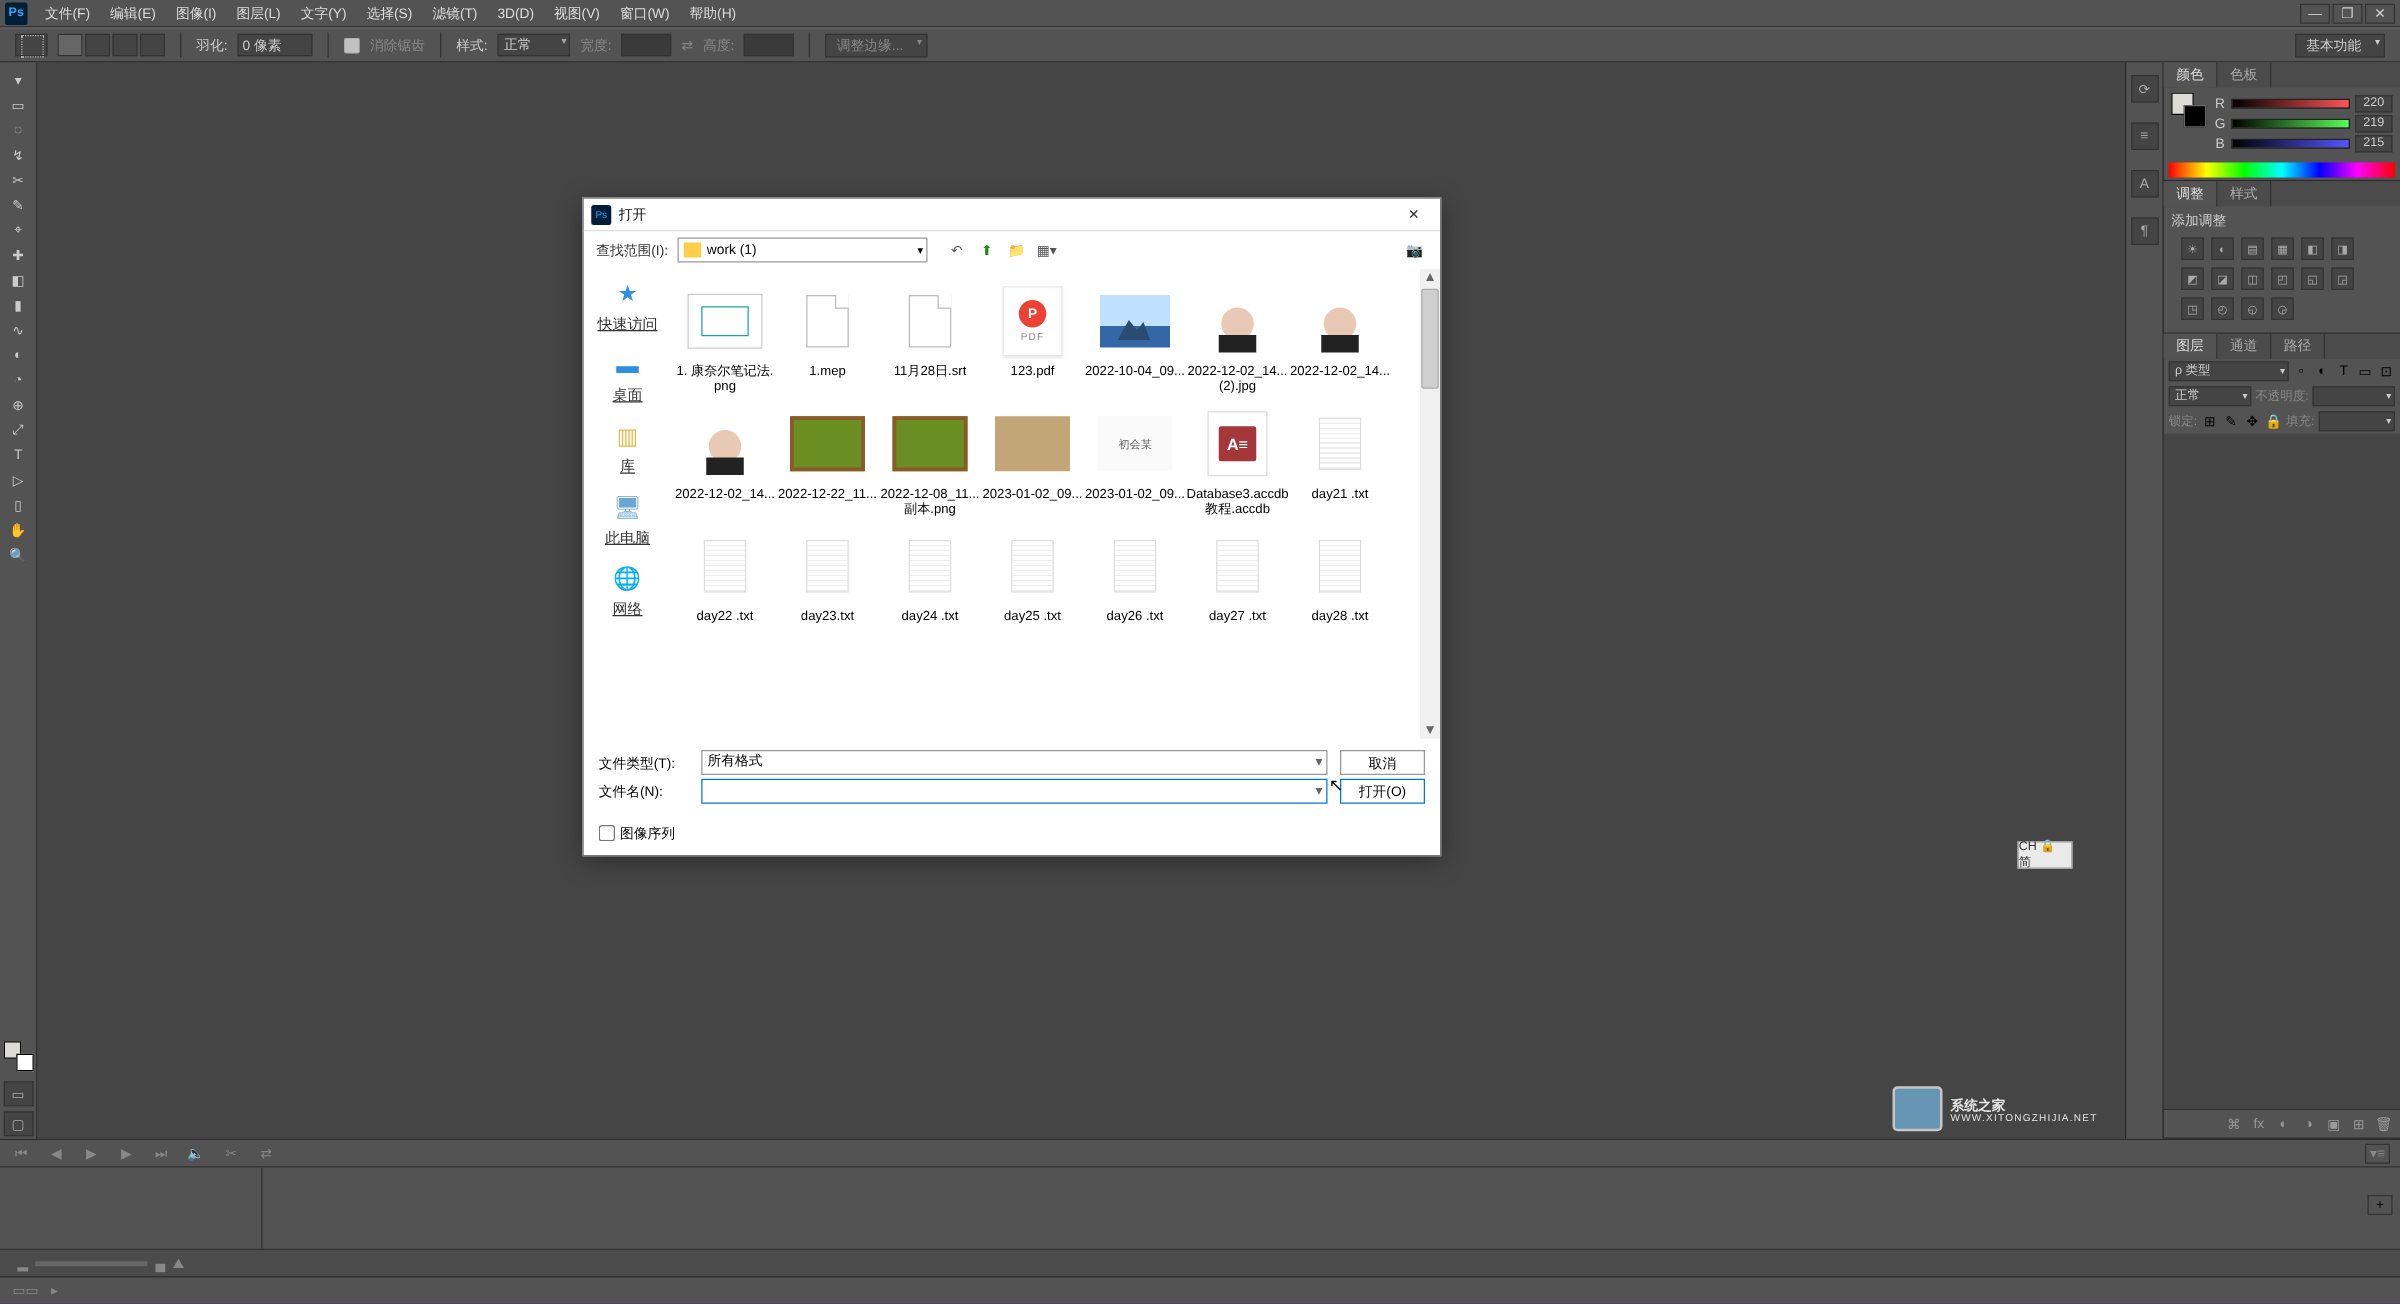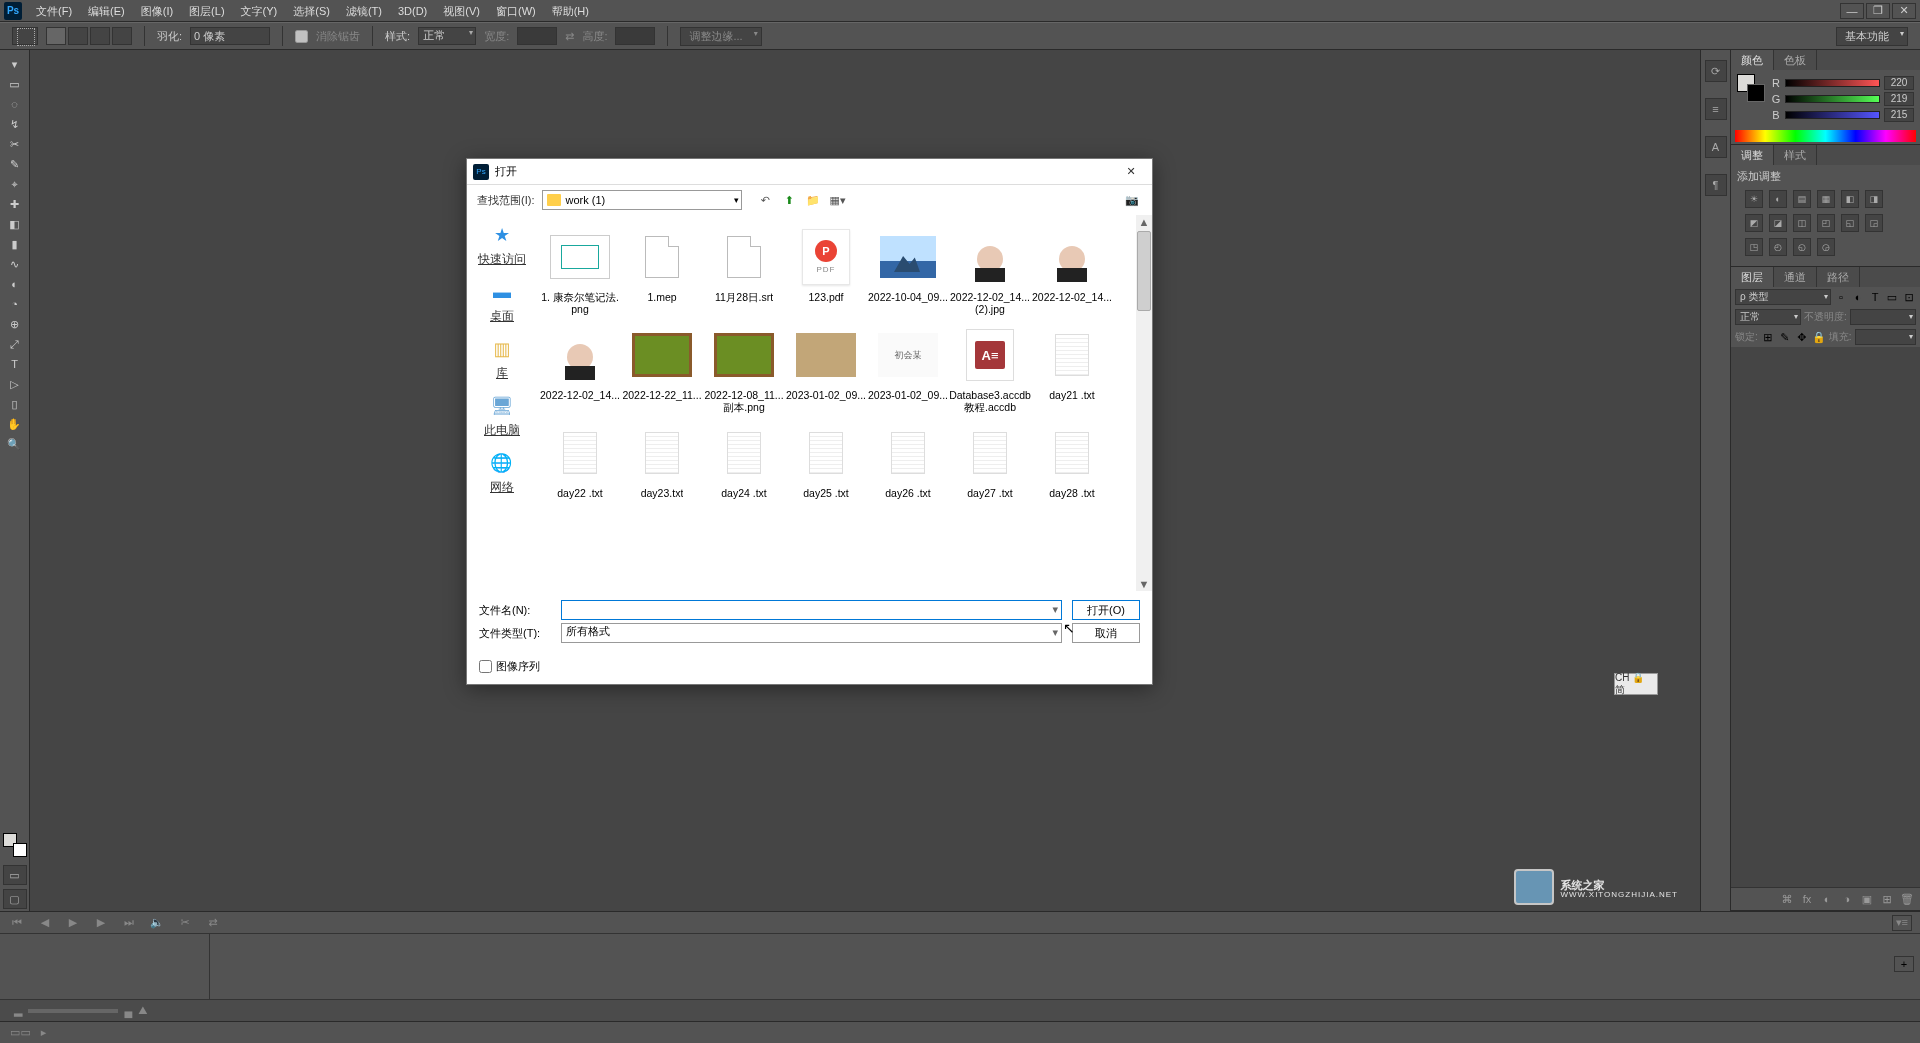--- a/index.html
+++ b/index.html
@@ -15,21 +15,21 @@
 
 
 .optbar { height:28px; background:#535353; border-top:1px solid #666; border-bottom:1px solid #2a2a2a; display:flex; align-items:center; gap:8px; padding:0 12px; color:#ccc;}
 .optbar .sel-icon { width:18px;height:18px; border:1px dotted #aaa; display:inline-block;}
 .optbar .ddsmall { height:18px; border:1px solid #333; background:#444; color:#ccc; padding:0 14px 0 4px; position:relative;}
 .optbar .ddsmall::after { content:"▾"; position:absolute; right:2px; font-size:8px; color:#aaa;}
 .optbar .sep { width:1px; height:20px; background:#333; margin:0 4px;}
 .optbar .grp { display:flex; gap:2px;}
 .optbar .grpbtn { width:20px;height:18px;border:1px solid #333;background:#444;}
 .optbar .grpbtn.act{background:#666;}
-.optbar .numfield{width:80px;height:18px;border:1px solid #333;background:#444;color:#ccc;padding:0 3px;display:flex;align-items:center;}
+.optbar .numfield{width:60px;height:18px;border:1px solid #333;background:#444;color:#ccc;padding:0 3px;display:flex;align-items:center;}
 .optbar input[type=checkbox]{accent-color:#666;}
 .optbar .right{margin-left:auto;display:flex;gap:6px;}
 .optbar .pillbtn{border:1px solid #333;background:#444;color:#ccc;padding:1px 18px 1px 8px;position:relative;}
 .optbar .pillbtn::after{content:"▾";position:absolute;right:3px;font-size:8px;}
 
 
 .middle { flex:1; display:flex; background:#454545; position:relative;}
 .toolbox { width:30px; background:#535353; border-right:1px solid #2a2a2a; display:flex; flex-direction:column; align-items:center; padding-top:4px; gap:2px;}
 .toolbox .toolbtn { width:24px;height:20px; color:#ccc; display:flex; align-items:center; justify-content:center; border:1px solid transparent;}
 .toolbox .swatches{margin-top:auto;margin-bottom:6px;position:relative;width:24px;height:24px;}
@@ -427,28 +427,28 @@
               </div>
             </div>
           <div class="vscroll">
             <div class="arrow up">▲</div>
             <div class="thumbbar"></div>
             <div class="arrow dn">▼</div>
           </div>
         </div>
         <div class="bottom">
           <div class="brow">
+            <span class="blab">文件类型(T):</span>
+            <div class="bfield grey"><span style="padding-left:4px">所有格式</span></div>
+            <div class="bbtn sec">取消</div>
+          </div>
+          <div class="brow">
             <span class="blab">文件名(N):</span>
             <div class="bfield"></div>
             <div class="bbtn">打开(O)</div>
-          </div>
-          <div class="brow">
-            <span class="blab">文件类型(T):</span>
-            <div class="bfield grey"><span style="padding-left:4px">所有格式</span></div>
-            <div class="bbtn sec">取消</div>
           </div>
           <div class="chkrow">
             <input type="checkbox" style="">
             <span>图像序列</span>
           </div>
         </div>
         <div class="cursor">↖</div>
       </div>
 
       <div class="ime-badge">CH 🔒 简</div>

